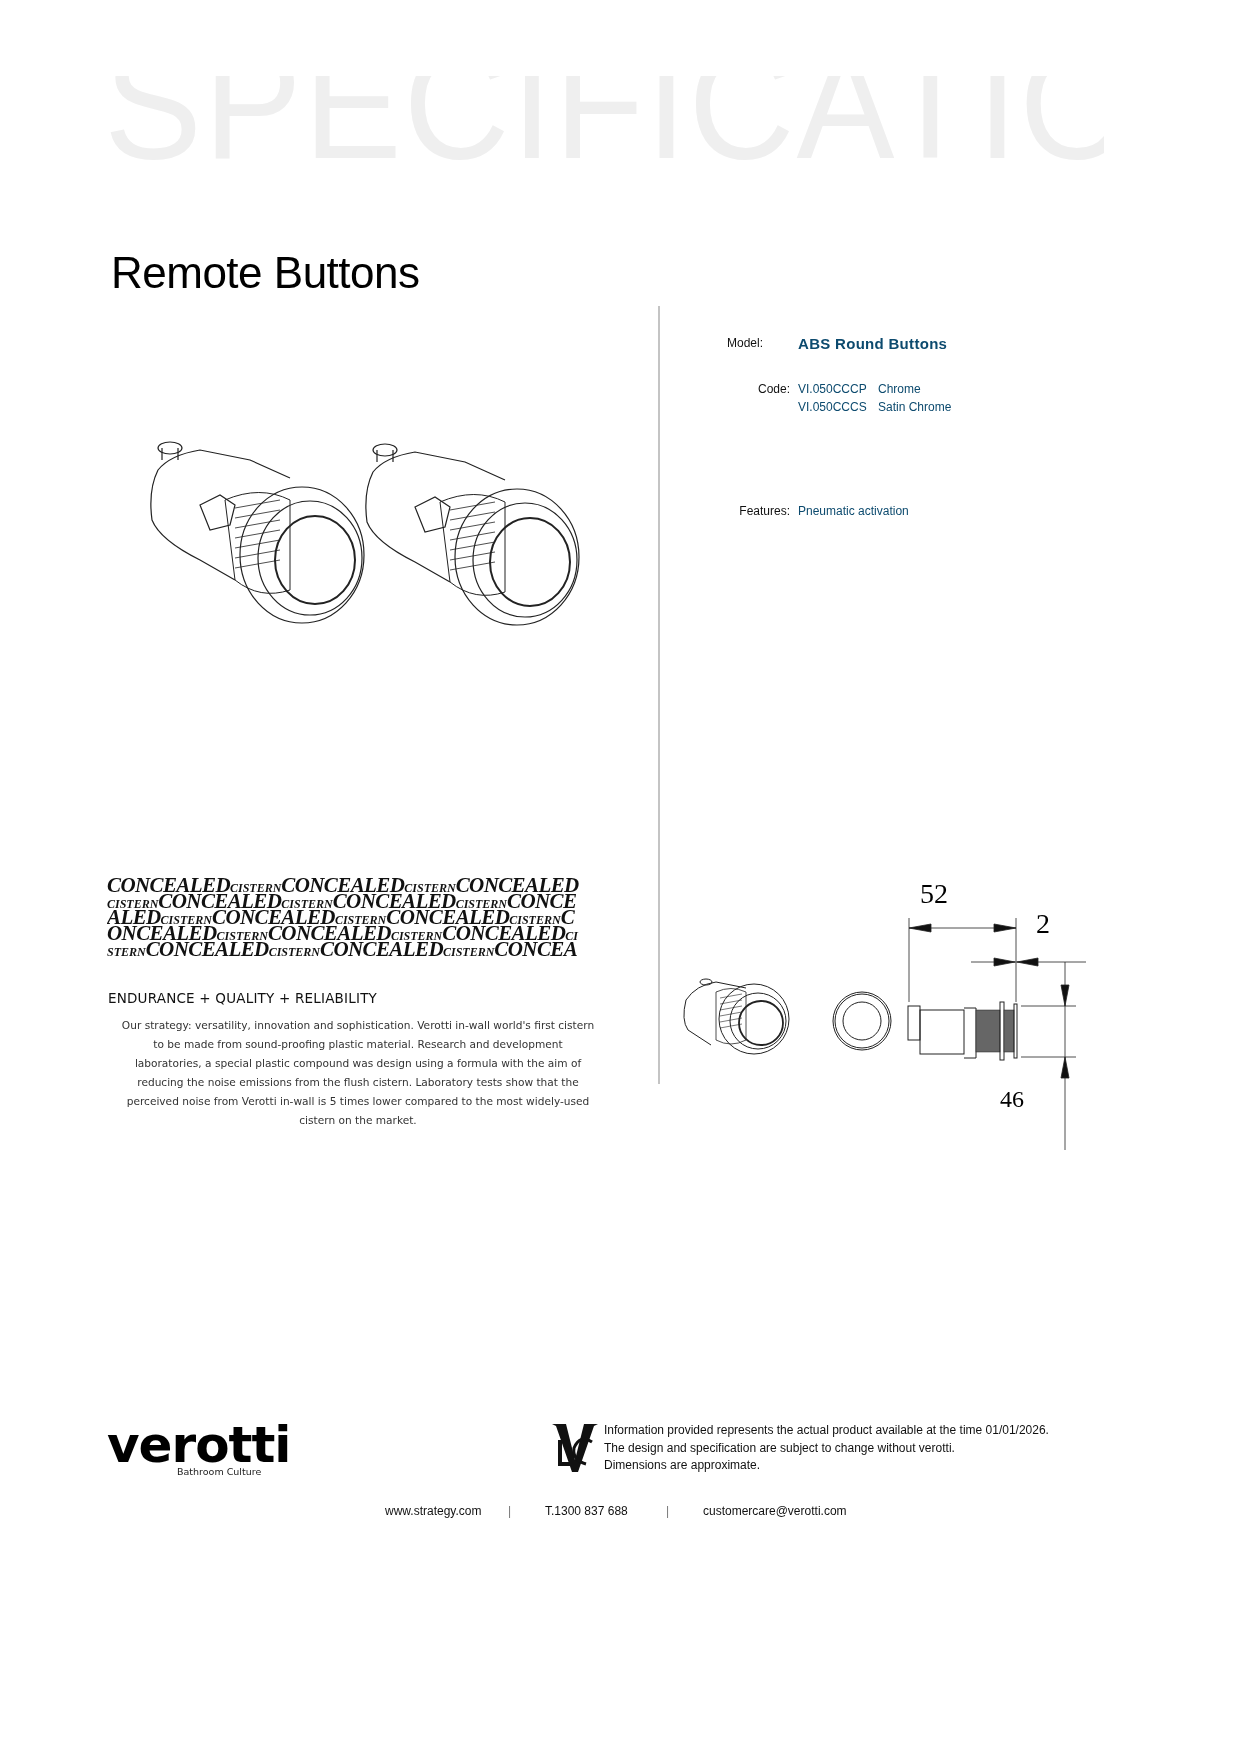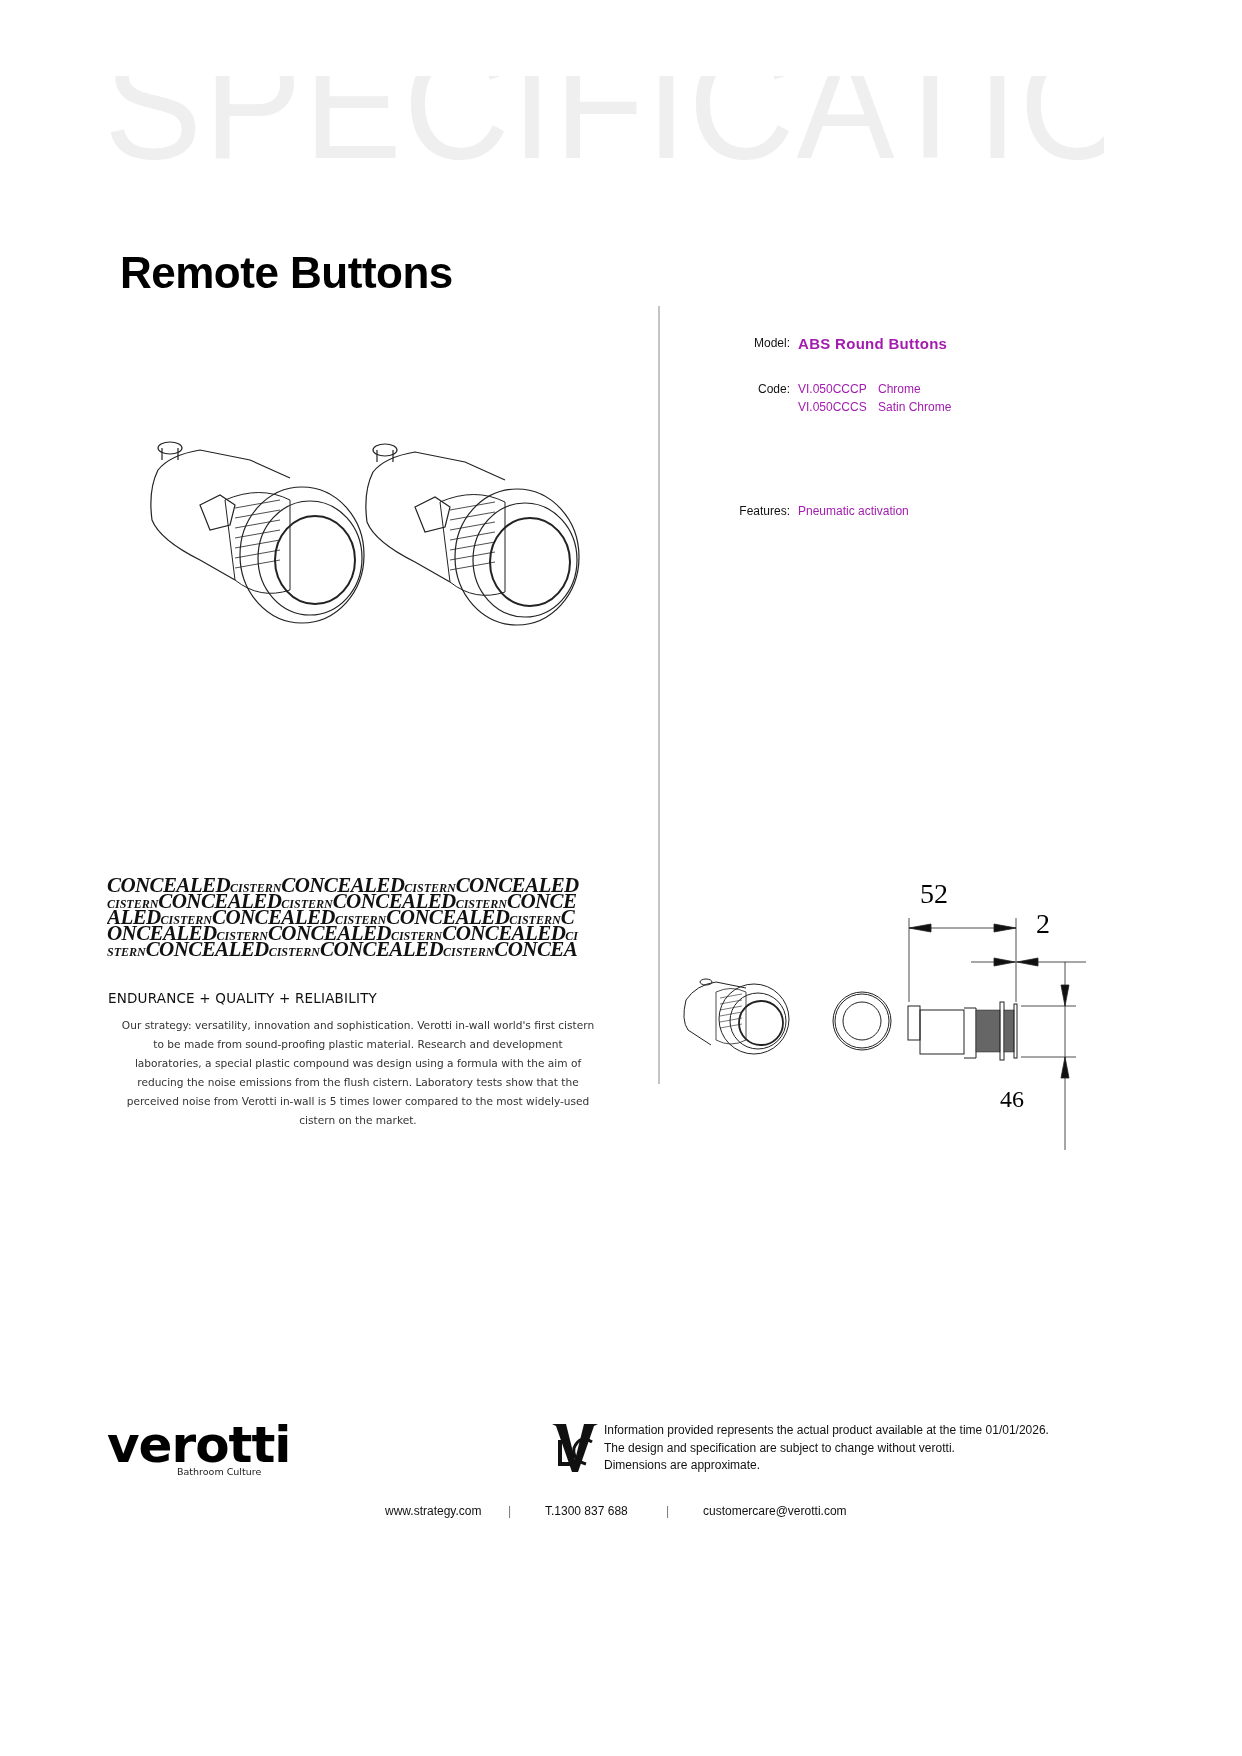--- a/index.html
+++ b/index.html
@@ -2,26 +2,26 @@
 <html><head>
 <meta charset="utf-8">
 <style>
   html, body { margin:0; padding:0; background:#fff; }
   body { width:1242px; height:1756px; position:relative; overflow:hidden; font-family:"Liberation Sans", sans-serif; color:#000; }
   .abs { position:absolute; }
 
   .watermark { left:104px; top:76px; width:1000px; height:104px; overflow:hidden; }
   .watermark span { position:absolute; left:0; top:-52px; font-family:"Liberation Sans", sans-serif; font-size:158px; color:#efefef; letter-spacing:2px; transform:scaleX(0.93); transform-origin:left top; white-space:nowrap; line-height:1; }
 
-  .title { left:120px; top:248px; font-size:44px; font-weight:bold; letter-spacing:-0.5px; }
+  .title { left:111px; top:248px; font-size:44px; font-weight:normal; letter-spacing:-0.5px; }
 
   .divider { left:658px; top:306px; width:2px; height:778px; background:#c4c4c4; }
 
   .spec-label { font-size:12px; color:#111; text-align:right; width:90px; }
-  .spec-val { font-size:12px; color:#a21caf; }
+  .spec-val { font-size:12px; color:#0c4a6e; }
   .model-val { font-size:15px; font-weight:bold; letter-spacing:0.3px; }
 
   .product-art { left:140px; top:430px; width:450px; height:220px; }
 
   .concealed { left:107px; top:877px; width:495px; font-family:"Liberation Serif", serif; color:#111; line-height:16px; }
   .concealed .row { white-space:nowrap; overflow:hidden; font-size:21px; height:16px; font-weight:bold; letter-spacing:-0.6px;font-style:italic; }
   .concealed .sm { font-size:12px; font-weight:bold; letter-spacing:0; }
 
   .endurance { left:108px; top:990px; font-family:"DejaVu Sans", sans-serif; font-size:13.5px; letter-spacing:0.2px; color:#111; }
   .body-text { left:108px; top:1014px; width:500px; font-family:"DejaVu Sans", sans-serif; font-size:10.6px; line-height:15px; color:#333; }
@@ -43,21 +43,21 @@
 <body>
 
 <div class="abs watermark">
   <span>SPECIFICATION</span>
 </div>
 
 <div class="abs title">Remote Buttons</div>
 
 <div class="abs divider"></div>
 
-<div class="abs spec-label" style="left:700px; top:336px;">Model:</div>
+<div class="abs spec-label" style="left:700px; top:336px;text-align:center;">Model:</div>
 <div class="abs spec-val model-val" style="left:798px; top:335px;">ABS Round Buttons</div>
 
 <div class="abs spec-label" style="left:700px; top:382px;">Code:</div>
 <div class="abs spec-val" style="left:798px; top:382px;">VI.050CCCP</div>
 <div class="abs spec-val" style="left:878px; top:382px;">Chrome</div>
 <div class="abs spec-val" style="left:798px; top:400px;">VI.050CCCS</div>
 <div class="abs spec-val" style="left:878px; top:400px;">Satin Chrome</div>
 
 <div class="abs spec-label" style="left:700px; top:504px;">Features:</div>
 <div class="abs spec-val" style="left:798px; top:504px;">Pneumatic activation</div>

